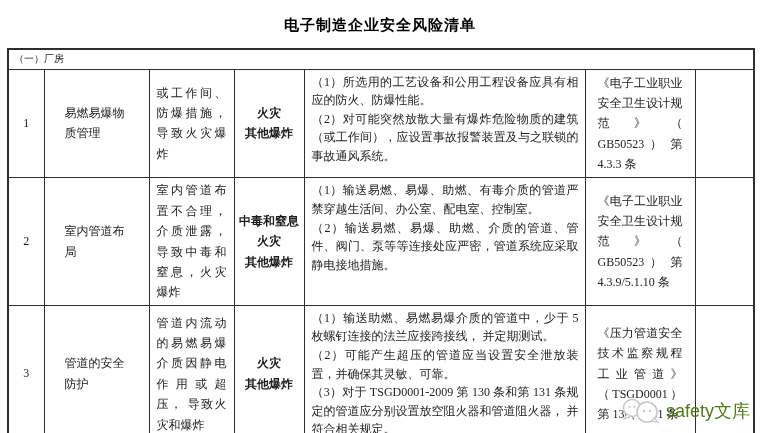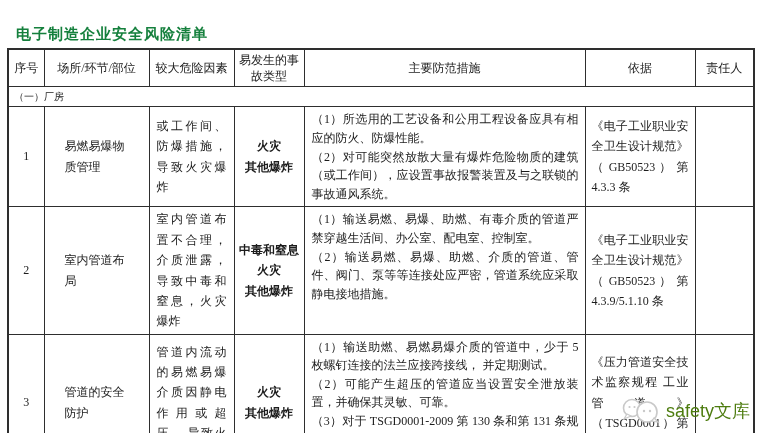--- a/index.html
+++ b/index.html
@@ -5,26 +5,26 @@
   html, body { margin: 0; padding: 0; }
   body {
     width: 760px; height: 433px;
     overflow: hidden;
     background: #ffffff;
     position: relative;
     font-family: "Liberation Serif", "DejaVu Serif", serif;
     color: #1c1c1c;
   }
   .doc-title {
-    margin: 16px;
+    margin: 7px;
     padding-top: 9px;
-    text-align: left;
+    text-align: center;
     font-size: 15px;
     font-weight: bold;
-    color: #15803d;
+    color: #000000;
     letter-spacing: 1px;
   }
   table.risk-table {
     border-collapse: collapse;
     table-layout: fixed;
     position: absolute;
     top: 48px; left: 7px;
     width: 746px;
     border: 2px solid #2e2e2e;
   }
@@ -71,21 +71,21 @@
     white-space: pre-line;
     line-height: 1.55;
     padding: 3px 6px 3px 7px;
     vertical-align: top;
     margin-top: 44px;
   }
   td.cell-basis {
     text-align: justify;
     white-space: pre-line;
     line-height: 1.7;
-    padding: 3px 6px;
+    padding: 3px 12px;
   }
   td.cell-responsible { text-align: center; }
   .watermark {
     position: absolute;
     right: 10px; bottom: 8px;
     display: flex;
     align-items: center;
     gap: 5px;
     color: #4d7c0f;
     font-size: 18px;
@@ -103,29 +103,20 @@
   <colgroup>
     <col style="width:36px">
       <col style="width:105px">
       <col style="width:85px">
     <col style="width:70px">
       <col style="width:281px">
       <col style="width:110px">
     <col style="width:59px">
   </colgroup>
   <tbody>
-    <tr class="header-row">
-      <th>序号</th>
-      <th>场所/环节/部位</th>
-      <th>较大危险因素</th>
-      <th>易发生的事故类型</th>
-      <th>主要防范措施</th>
-      <th>依据</th>
-      <th>责任人</th>
-    </tr>
 
     <tr class="section-row">
       <td class="cell-section" colspan="7">（一）厂房</td>
     </tr>
 
     <tr class="row-1">
       <td class="cell-no">1</td>
       <td class="cell-place">易燃易爆物质管理</td>
       <td class="cell-hazard">或工作间、防爆措施，导致火灾爆炸</td>
       <td class="cell-accident">火灾

